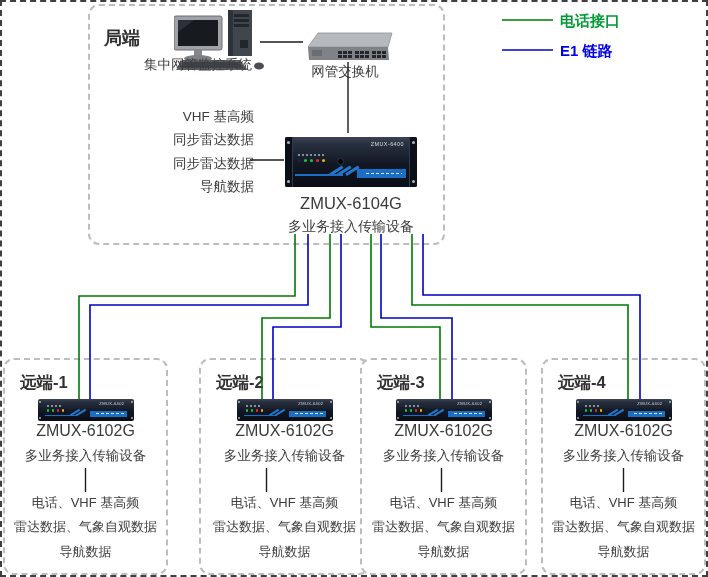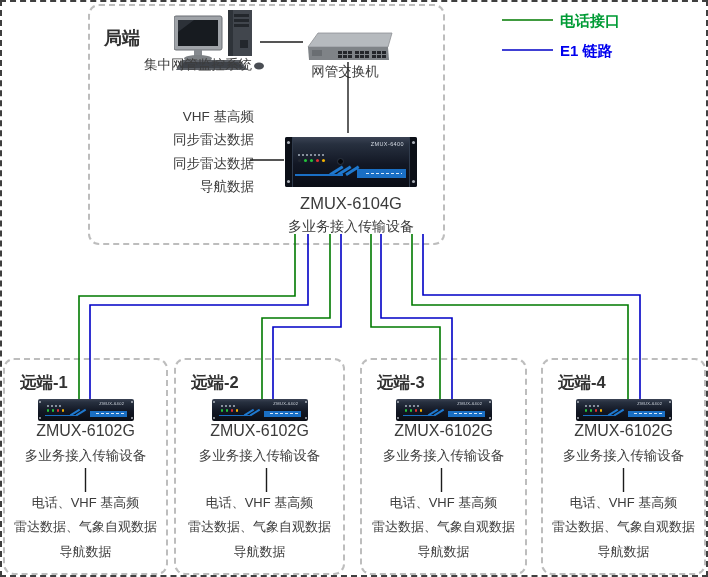--- a/index.html
+++ b/index.html
@@ -37,21 +37,21 @@
   #central-device{left:195px;top:131px;width:132px;height:50px;}
   #central-model{left:176px;top:188px;width:170px;text-align:center;font-size:16.5px;color:#3a3a3a;}
   #central-type{left:176px;top:212px;width:170px;text-align:center;font-size:14px;}
   
   .legend-label{position:absolute;left:560px;font-size:15px;font-weight:bold;white-space:nowrap;}
   #legend-fiber{top:12px;}
   #legend-e1{top:42px;}
   
   .remote-box{position:absolute;top:358px;height:217px;}
   .remote-box:nth-of-type(1){left:3px;width:165px;padding-left:48px;}
-  .remote-box:nth-of-type(2){left:174px;width:171px;}
+  .remote-box:nth-of-type(2){left:199px;width:171px;}
   .remote-box:nth-of-type(3){left:360px;width:167px;text-decoration:underline;}
   .remote-box:nth-of-type(4){left:541px;width:165px;}
   .remote-title{position:absolute;left:15px;top:12px;font-size:16.5px;}
   .device-small{left:50%;margin-left:-48px;top:39px;width:96px;height:22px;}
   .remote-model{position:absolute;left:0;width:100%;top:62px;text-align:center;font-size:16px;}
   .remote-type{position:absolute;left:0;width:100%;top:87px;text-align:center;font-size:13.5px;}
   .svc{position:absolute;left:0;width:100%;text-align:center;font-size:13px;}
   .svc1{top:134px;} .svc2{top:158px;text-align:center;} .svc3{top:183px;}
 </style>
 </head>

